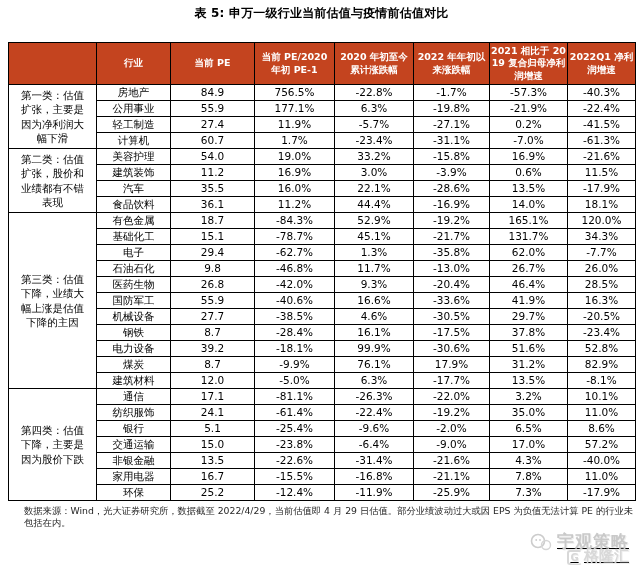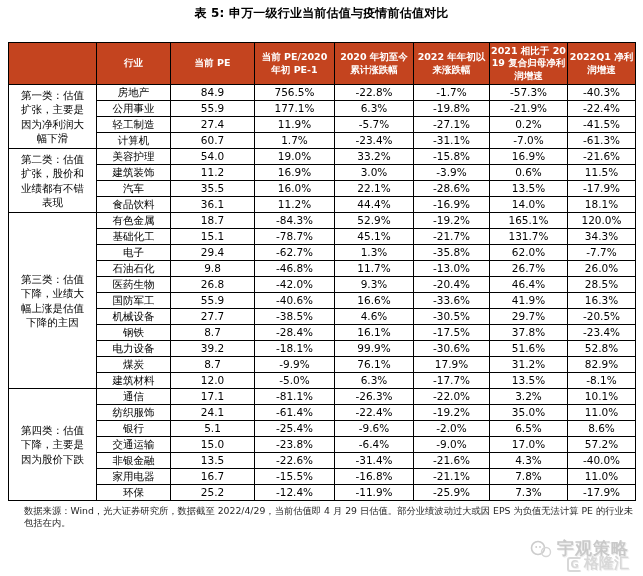--- a/index.html
+++ b/index.html
@@ -58,24 +58,25 @@
   .val-table tr.group-start td { border-top: 1.6px solid #000; }
   .footer {
     font-size: 9.3px;
     color: #262626;
     padding: 4px 6px 0 24px;
     line-height: 1.3;
   }
   .watermark {
     position: absolute;
     right: 14px;
-    bottom: 4px;
+    bottom: 11px;
     text-align: right;
     line-height: 1.05;
     user-select: none;
+    text-decoration: underline;
   }
   .wm-row1 {
     display: flex;
     align-items: center;
     justify-content: flex-end;
     gap: 5px;
     color: #c9c9c9;
     font-size: 17px;
     font-weight: bold;
     letter-spacing: 1px;

